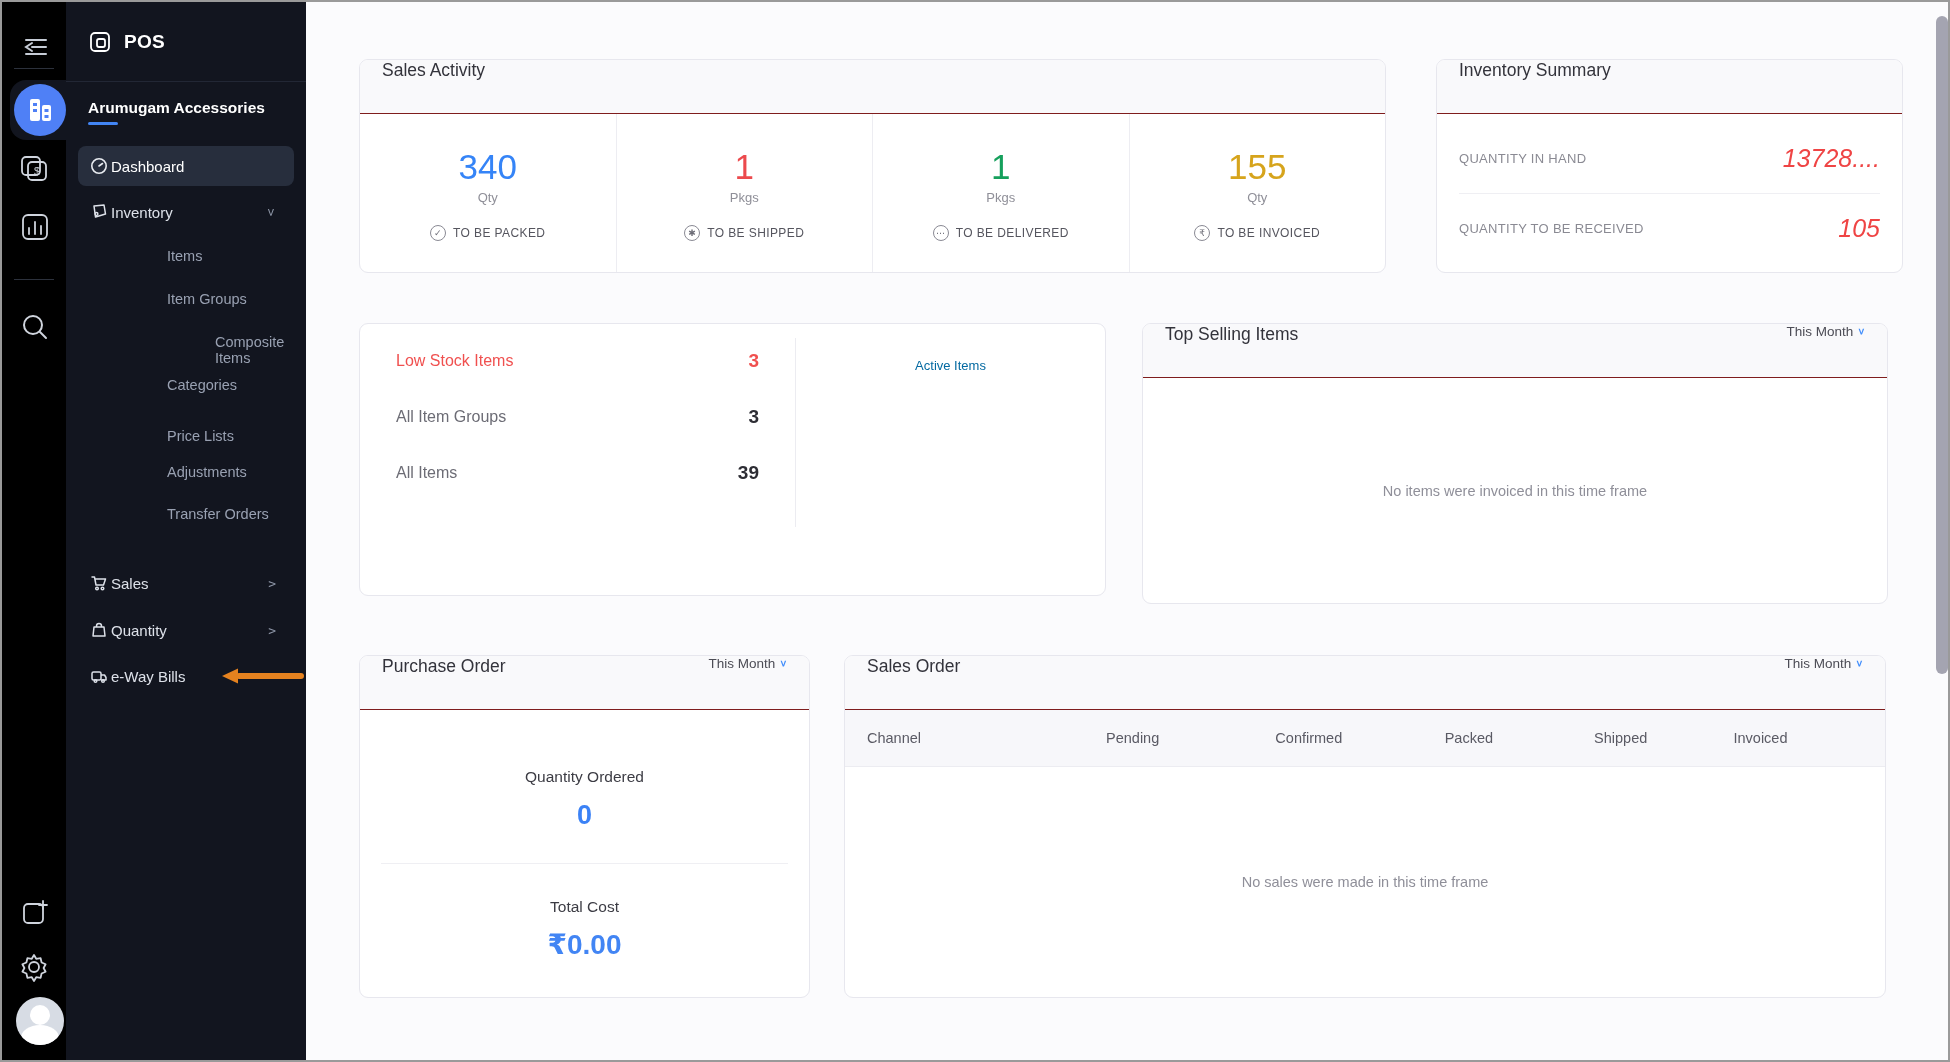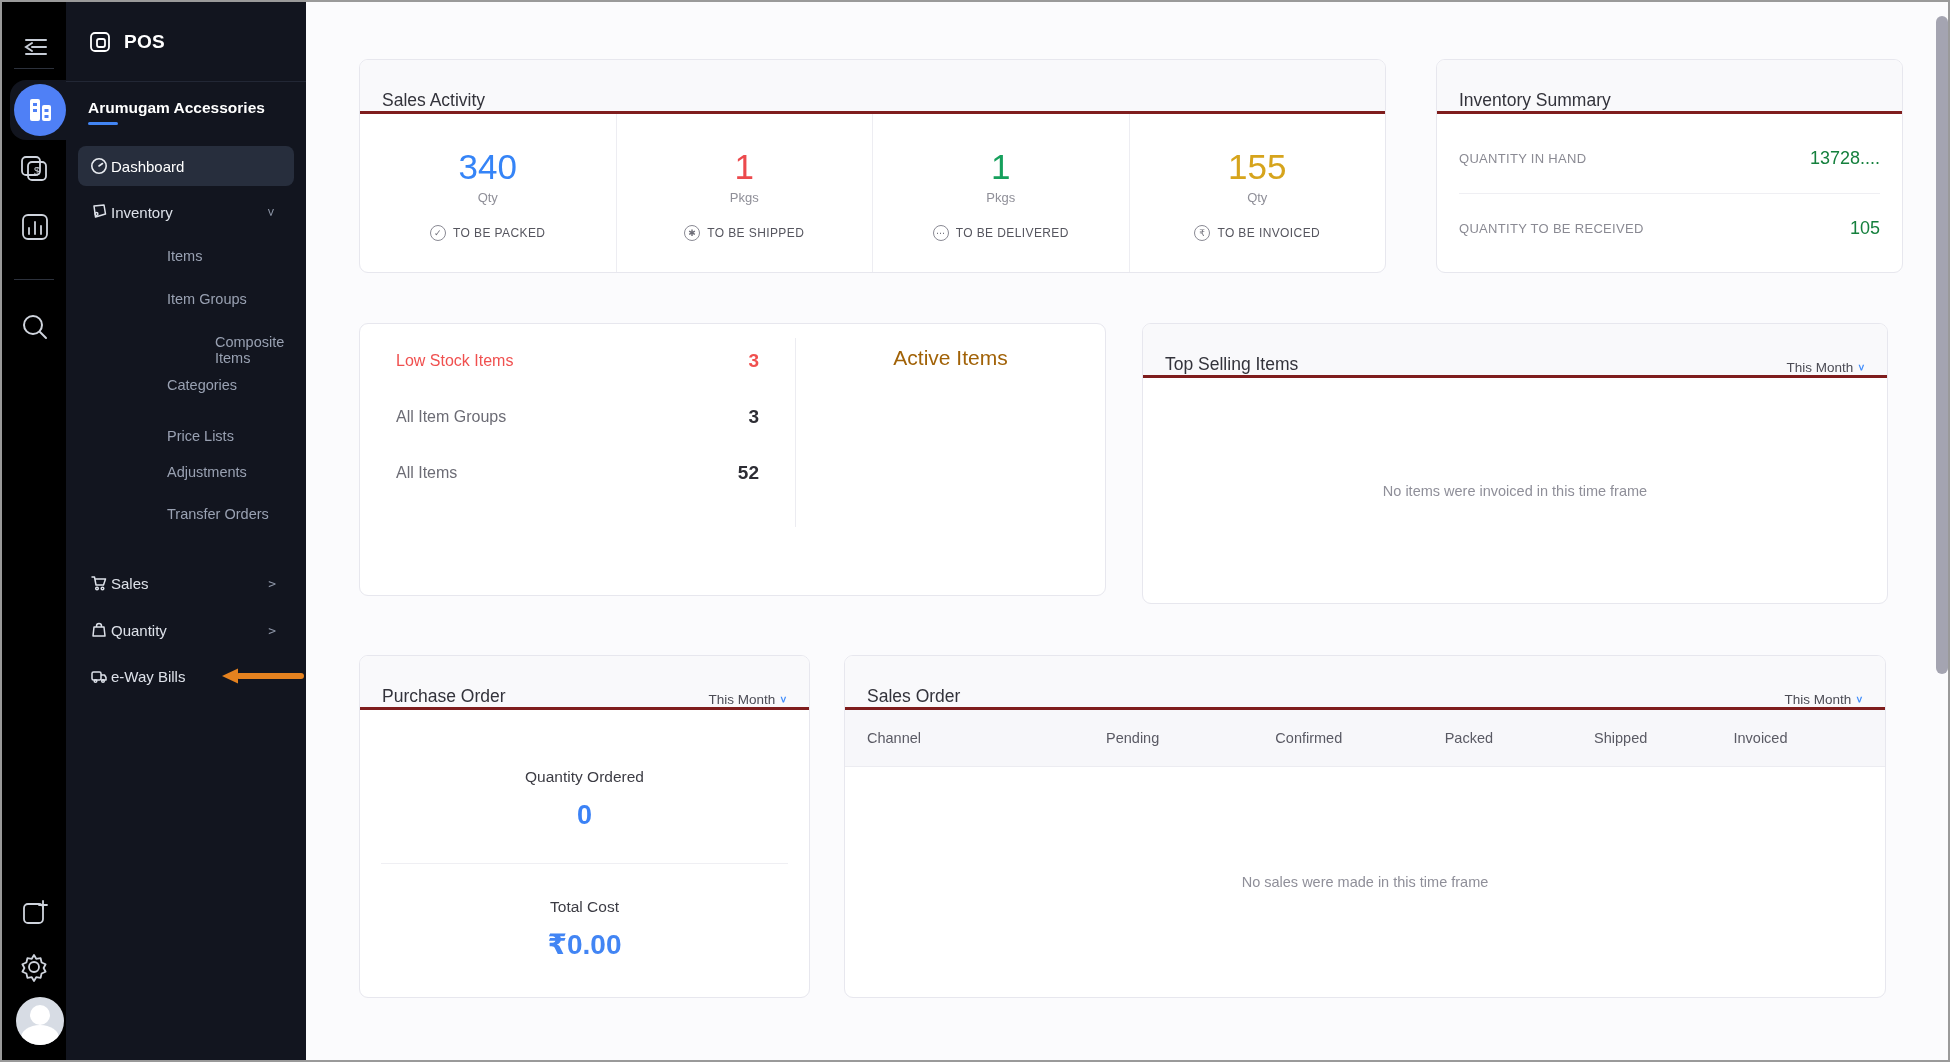--- a/index.html
+++ b/index.html
@@ -25,50 +25,50 @@
   .nav-item { position:absolute; left:12px; width:216px; height:40px; display:flex; align-items:center; gap:3px; padding-left:12px; font-size:15px; color:#dde1e9; border-radius:8px; cursor:pointer; }
   .nav-item.active { background:#272e3d; color:#fff; }
   .nav-sub { position:absolute; left:101px; font-size:14.5px; color:#99a1b2; cursor:pointer; }
   .chev { position:absolute; right:18px; color:#8d95a6; font-size:13px; font-family:"DejaVu Sans Mono",monospace; }
   .chev.down { transform:rotate(90deg); }
   .eway-arrow { position:absolute; left:156px; top:666px; width:82px; height:16px; }
 
   
   .main { position:absolute; left:304px; top:0; width:1646px; height:100%; background:#fbfbfd; }
   .card { position:absolute; background:#fff; border:1px solid #e7e7ee; border-radius:9px; overflow:hidden; }
-  .card-header { height:54px; background:#f9f9fb; border-bottom:3px solid #7f1d1d; display:flex; align-items:flex-end; justify-content:space-between; padding:0 22px; }
+  .card-header { height:54px; background:#f9f9fb; border-bottom:1px solid #7f1d1d; display:flex; align-items:flex-start; justify-content:space-between; padding:0 22px; }
   .card-title { font-size:17.5px; color:#33333b; }
   .filter { font-size:13.5px; color:#4c4c55; display:flex; align-items:center; gap:5px; cursor:pointer; }
   .filter .fchev { color:#408dfb; font-size:11px; font-family:"DejaVu Sans Mono",monospace; display:inline-block; transform:rotate(90deg); font-weight:700; }
 
   
   .stats-row { display:flex; height:159px; }
   .stat { flex:1; display:flex; flex-direction:column; align-items:center; justify-content:center; border-right:1px solid #ededf2; }
   .stat:last-child { border-right:none; }
   .stat-value { font-size:35px; font-weight:500; }
   .stat-unit { font-size:13px; color:#8f8f98; margin-top:3px; }
   .stat-label { margin-top:20px; font-size:12px; letter-spacing:.4px; color:#55555e; display:flex; align-items:center; gap:7px; }
   .circ { width:16px; height:16px; border:1px solid #8a8a94; border-radius:50%; color:#6d6d77; font-size:9px; display:flex; align-items:center; justify-content:center; }
 
   
   .inv-row { display:flex; align-items:center; justify-content:space-between; padding:0 22px; height:69px; }
   .inv-label { font-size:13px; letter-spacing:.3px; color:#8a8a93; }
-  .inv-value { font-size:18px; color:#15803d; }
+  .inv-value { font-size:25px; color:#ef4444;font-style:italic; }
   .inv-sep { height:1px; background:#efeff3; margin:0 0; }
 
   
   .pd-body { display:flex; height:217px; }
   .pd-left { width:435px; padding:26px 36px 0 36px; }
   .pd-row { display:flex; justify-content:space-between; align-items:center; margin-bottom:34px; }
   .pd-label { font-size:16px; color:#6c6c75; }
   .pd-value { font-size:19px; font-weight:700; color:#2d2d34; }
   .pd-row.alert .pd-label, .pd-row.alert .pd-value { color:#f0504f; }
   .pd-divider { width:1px; background:#ececf1; margin:14px 0; }
   .pd-right { flex:1; display:flex; flex-direction:column; align-items:center; }
-  .active-title { margin-top:22px; font-size:21px; color:#a16207; }
+  .active-title { margin-top:34px; font-size:13px; color:#0369a1; }
   .donut { margin-top:20px; width:124px; height:124px; border-radius:50%; border:30px solid #3fc7a2; display:flex; align-items:center; justify-content:center; }
   .donut-text { font-size:14px; color:#2d2d34; }
 
   
   .empty { display:flex; align-items:center; justify-content:center; color:#8f8f99; font-size:14.5px; }
 
   
   .po-body { display:flex; flex-direction:column; align-items:center; }
   .po-label { font-size:15.5px; color:#3c3c44; }
   .po-num { font-size:27px; font-weight:600; color:#3b82f6; margin-top:14px; }
@@ -339,21 +339,21 @@
           <div class="pd-row alert">
             <span class="pd-label">Low Stock Items</span>
             <span class="pd-value">3</span>
           </div>
           <div class="pd-row">
             <span class="pd-label">All Item Groups</span>
             <span class="pd-value">3</span>
           </div>
           <div class="pd-row">
             <span class="pd-label">All Items</span>
-            <span class="pd-value">52</span>
+            <span class="pd-value">39</span>
           </div>
         </div>
         <div class="pd-divider"></div>
         <div class="pd-right">
           <span class="active-title">Active Items</span>
         </div>
       </div>
     </div>
 
     <div class="card" style="left:836px; top:321px; width:746px; height:281px;">

